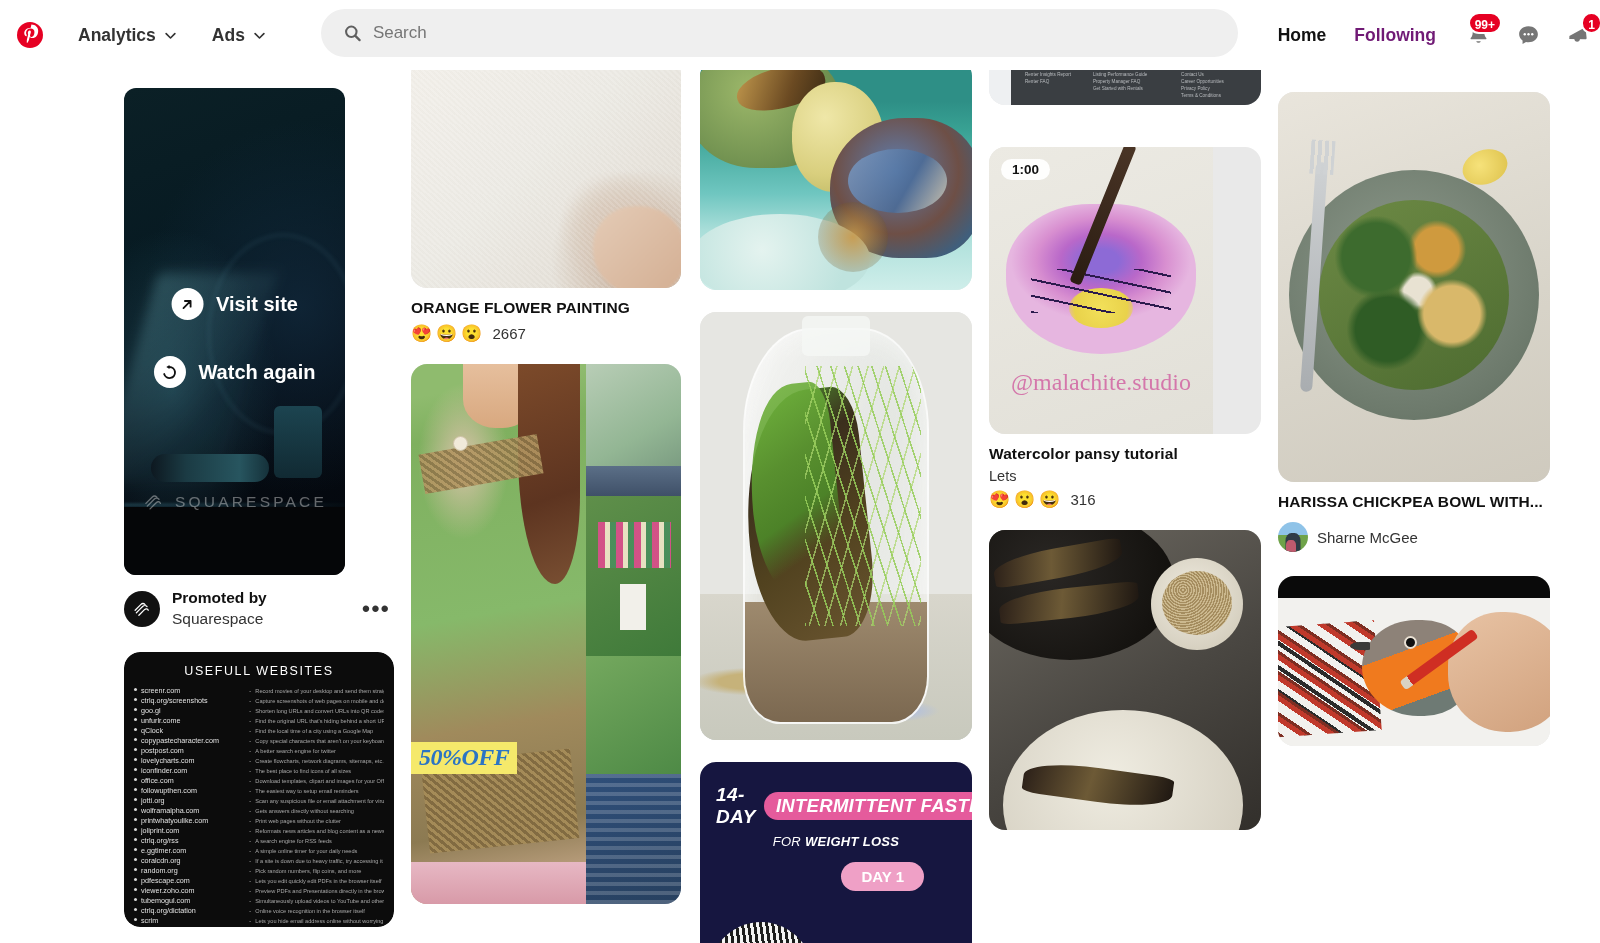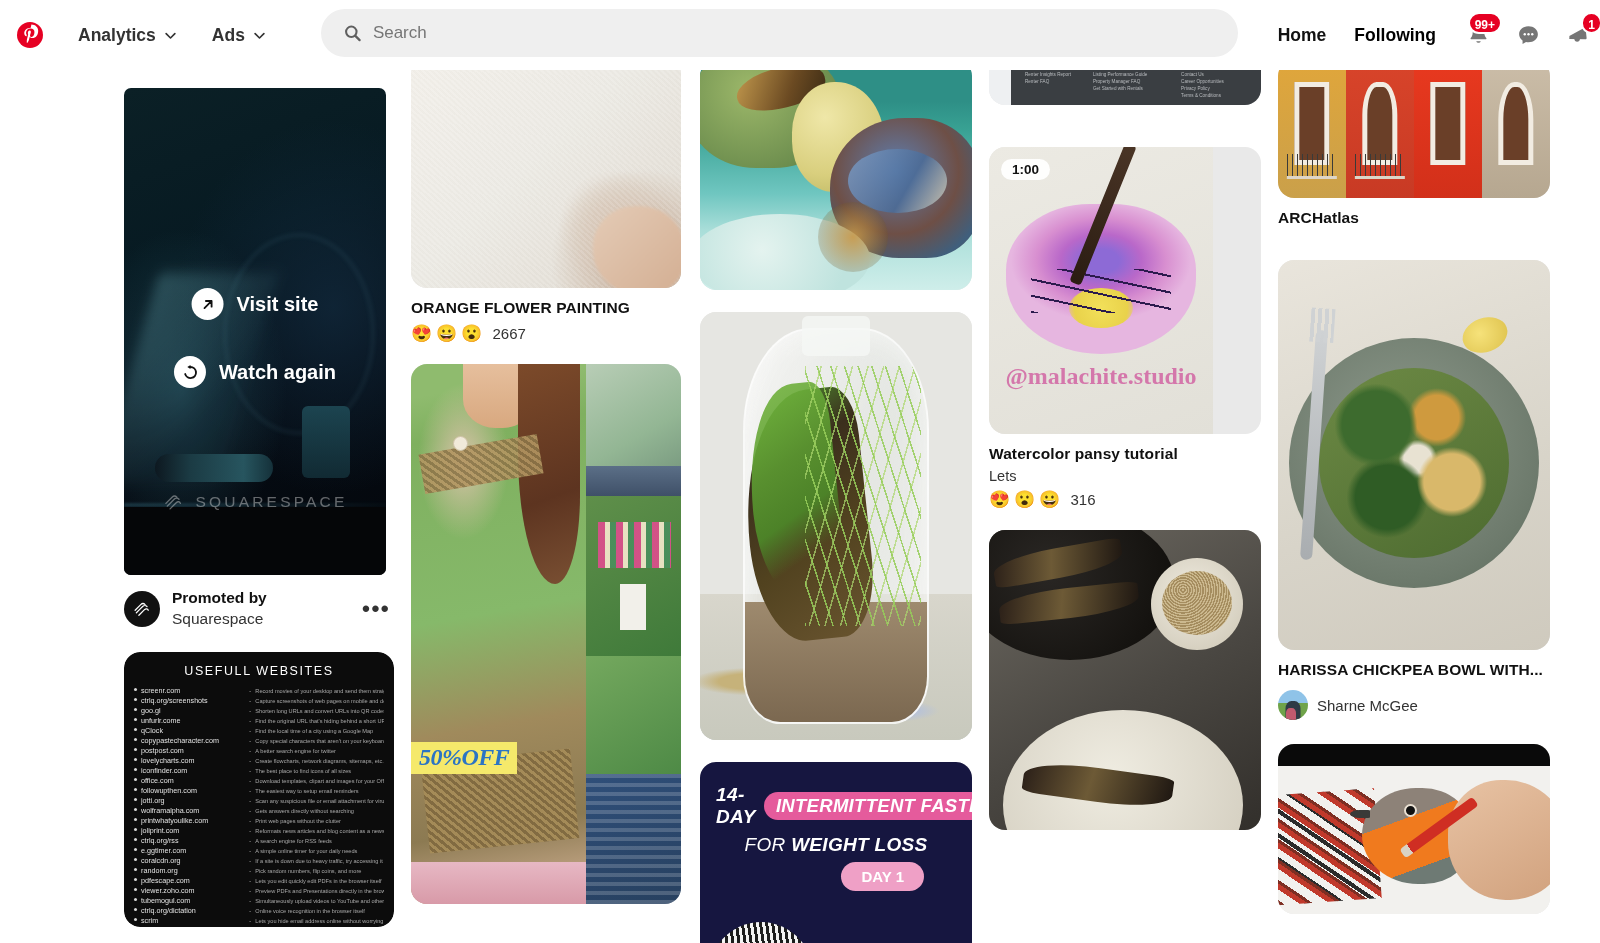--- a/index.html
+++ b/index.html
@@ -56,21 +56,21 @@
     transform: translateY(-50%);
     pointer-events: none; display:block;
   }
 
   .hdr-link {
     font-size: 17.5px; font-weight: 700;
     padding: 8px 14px; border-radius: 22px;
     cursor: pointer; white-space: nowrap;
   }
   .hdr-link.active { color: #111111; }
-  .hdr-link.inactive { color: #000000; }
+  .hdr-link.inactive { color: #701a75; }
 
   .acct {
     display: flex; align-items: center; gap: 9px;
     margin-left: 10px; padding: 5px 8px;
     border-radius: 24px; cursor: pointer;
   }
   .avatar {
     width: 32px; height: 32px; border-radius: 50%;
     overflow: hidden; flex: none;
     background: #c9b7a8; position: relative;
@@ -173,21 +173,21 @@
   
   .dur-badge {
     position: absolute; top: 12px; left: 12px;
     background: rgba(255,255,255,.92);
     border-radius: 13px; padding: 3px 11px;
     font-size: 13.5px; font-weight: 600; color: #111;
   }
 
   
   .promo-card {
-    width: 262px; height: 487px; border-radius: 7px;
+    width: 221px; height: 487px; border-radius: 12px;
     position: relative; overflow: hidden;
     background:
       radial-gradient(ellipse 150px 230px at 22% 62%, rgba(40,90,105,.55), transparent 70%),
       radial-gradient(ellipse 220px 260px at 80% 45%, rgba(18,42,62,.75), transparent 72%),
       linear-gradient(160deg,#0b2026 0%, #071a22 32%, #050c14 60%, #04070c 100%);
   }
   .promo-card .light {
     position:absolute; left: 2%; top: 38%;
     width: 120px; height: 210px;
     background: linear-gradient(120deg, rgba(120,190,200,.28), rgba(60,120,140,.04) 70%);
@@ -496,21 +496,21 @@
     color: #fff; font-size: 19px; font-weight: 700; font-style: italic;
     letter-spacing: .4px;
   }
   .fast .pillmain {
     background: #e55b9c; color: #fff;
     font-size: 18.5px; font-weight: 700; font-style: italic;
     padding: 3px 12px; border-radius: 14px;
     letter-spacing: .3px; white-space: nowrap;
   }
   .fast .l2 {
-    color: #fff; font-size: 19px; font-style: italic;
+    color: #fff; font-size: 13px; font-style: italic;
     text-align: center; margin-top: 6px; letter-spacing: .3px;
   }
   .fast .l2 b { font-weight: 700; }
   .fast .daypill {
     position: absolute; right: 48px; top: 100px;
     background: #efa0c6; color: #fff;
     font-size: 15px; font-weight: 700;
     padding: 6px 20px; border-radius: 15px;
   }
   .fast .head {
@@ -1060,22 +1060,22 @@
         <div style="width:224px;height:287px;position:relative;background:linear-gradient(160deg,#eceae3,#e2e0d8);overflow:hidden;">
           <div style="position:absolute;left:50%;top:46%;transform:translate(-50%,-50%);width:190px;height:150px;border-radius:46% 46% 52% 52%;
                background:radial-gradient(ellipse 90px 60px at 50% 38%,#8d6ad6 0 20%,#b968c9 45%,#d88fd0 72%,#e6b6e0 100%);"></div>
           <div style="position:absolute;left:50%;top:56%;transform:translate(-50%,-50%);width:64px;height:40px;border-radius:50%;
                background:radial-gradient(circle,#f2e05a,#e9d24a 70%,transparent);"></div>
           <div style="position:absolute;left:50%;top:50%;transform:translate(-50%,-50%);width:140px;height:44px;
                background:repeating-linear-gradient(12deg,#2b1a4d 0 2px,transparent 2px 16px);"></div>
           <div style="position:absolute;left:48%;top:-8px;width:12px;height:150px;border-radius:4px;transform:rotate(22deg);
                background:linear-gradient(180deg,#4a3526,#2a1c12);"></div>
           <div class="dur-badge">1:00</div>
-          <div style="position:absolute;left:50%;bottom:44px;transform:translateX(-50%);color:#d05a9e;opacity:.78;
-               font-family:'Liberation Serif',serif;font-size:24px;white-space:nowrap;font-weight:bold;">@malachite.studio</div>
+          <div style="position:absolute;left:50%;bottom:38px;transform:translateX(-50%);color:#d05a9e;opacity:.78;
+               font-family:'Liberation Serif',serif;font-size:24px;white-space:nowrap;">@malachite.studio</div>
         </div>
       </div>
       <div class="pin-title">Watercolor pansy tutorial</div>
       <div class="pin-sub">Lets</div>
       <div class="reactions">
         <span class="emo">😍</span>
         <span class="emo">😮</span>
         <span class="emo">😀</span>
         <span class="react-count">316</span>
       </div>
@@ -1090,41 +1090,20 @@
           <div class="sesame"></div>
           <div class="plate2"></div>
           <div class="e3"></div>
         </div>
       </div>
     </div>
   </div>
 
   <div class="col col5" style="top:60px;">
 
-    <div class="pin">
-      <div class="pin-img">
-        <div class="venice">
-          <div class="v v1">
-            <div class="win"></div>
-            <div class="rail"></div>
-          </div>
-          <div class="v v2">
-            <div class="win"></div>
-            <div class="rail"></div>
-          </div>
-          <div class="v v3">
-            <div class="win"></div>
-          </div>
-          <div class="v v4">
-            <div class="win"></div>
-          </div>
-        </div>
-      </div>
-      <div class="pin-title">ARCHatlas</div>
-    </div>
 
     <div class="pin" style="margin-top:32px;">
       <div class="pin-img">
         <div class="bowl">
           <div class="plate"></div>
           <div class="food"></div>
           <div class="lemon"></div>
           <div class="fork"></div>
         </div>
       </div>

